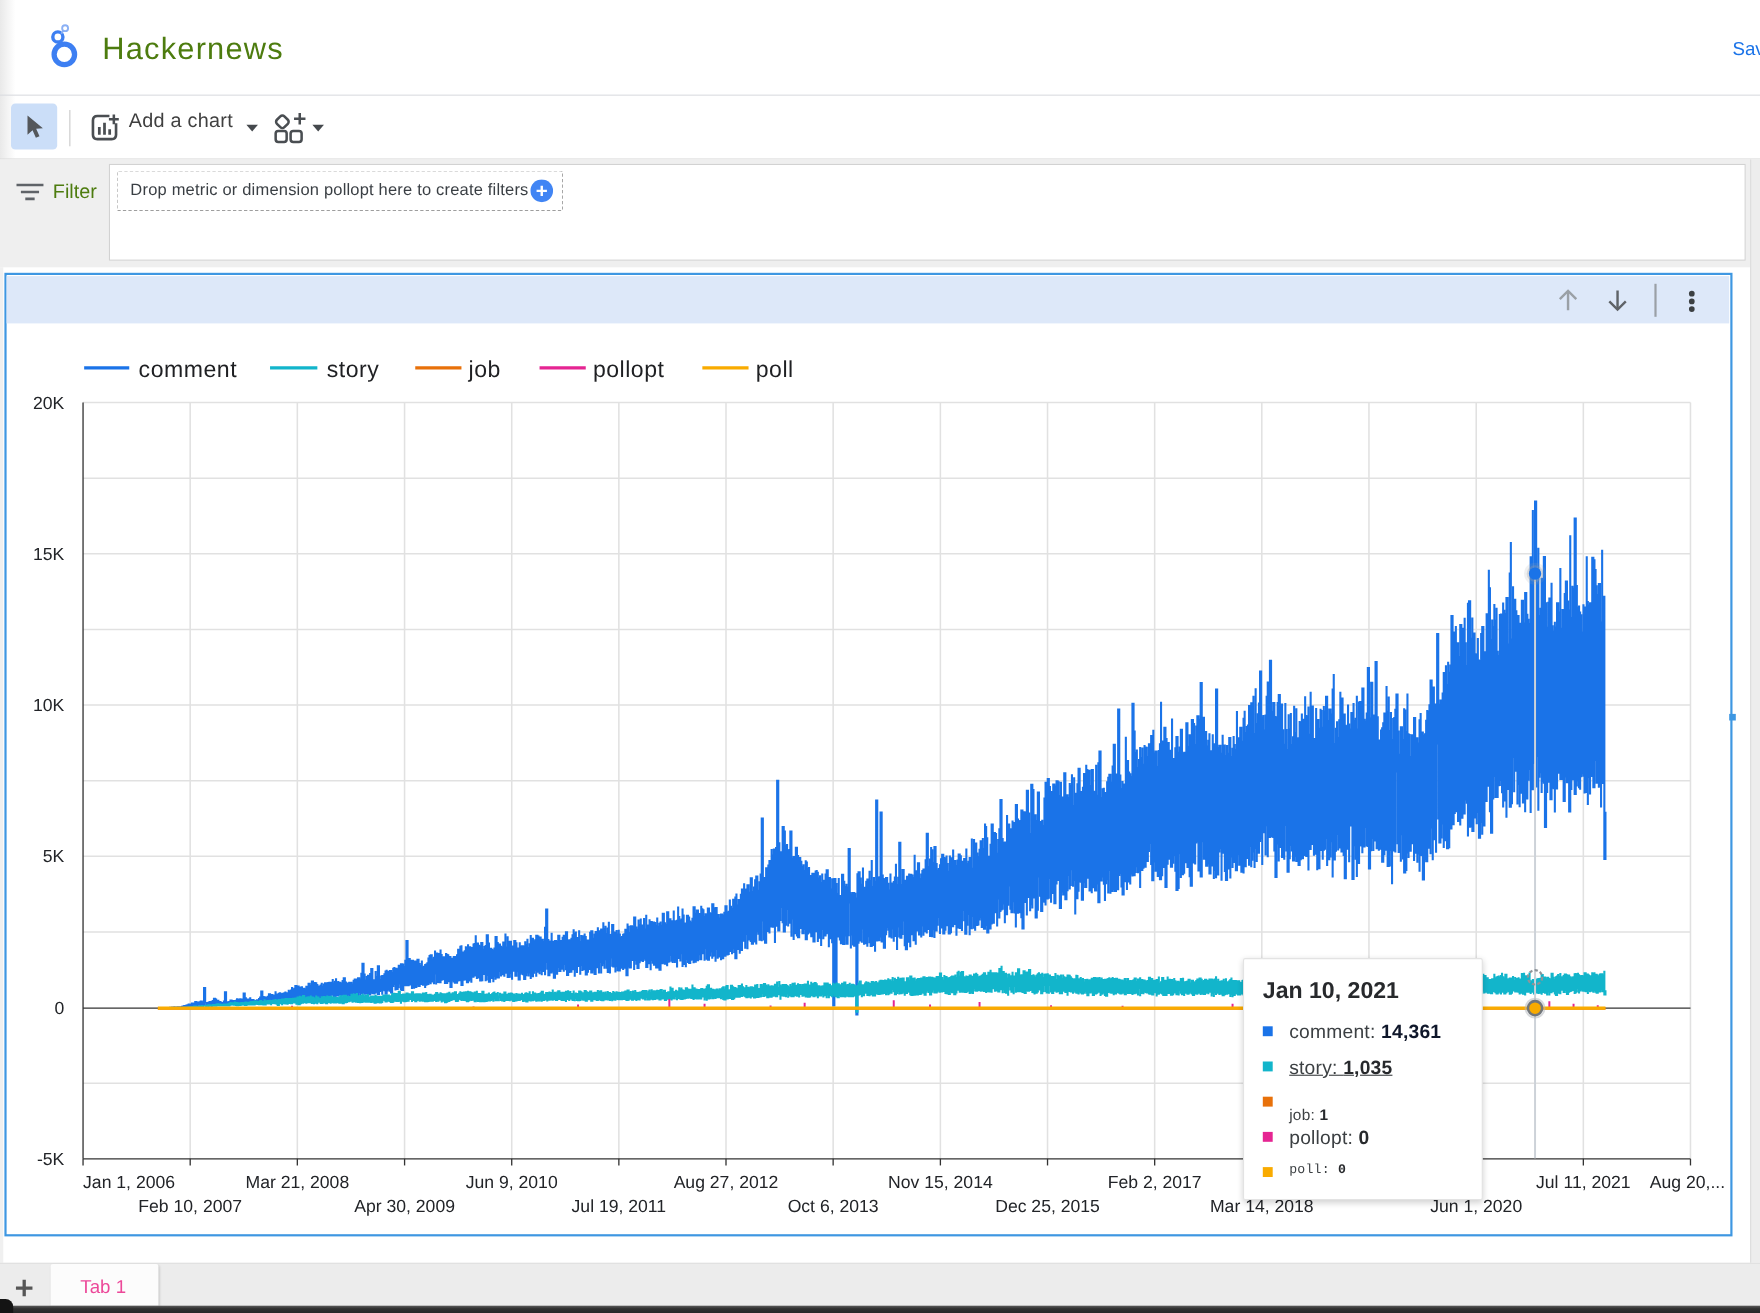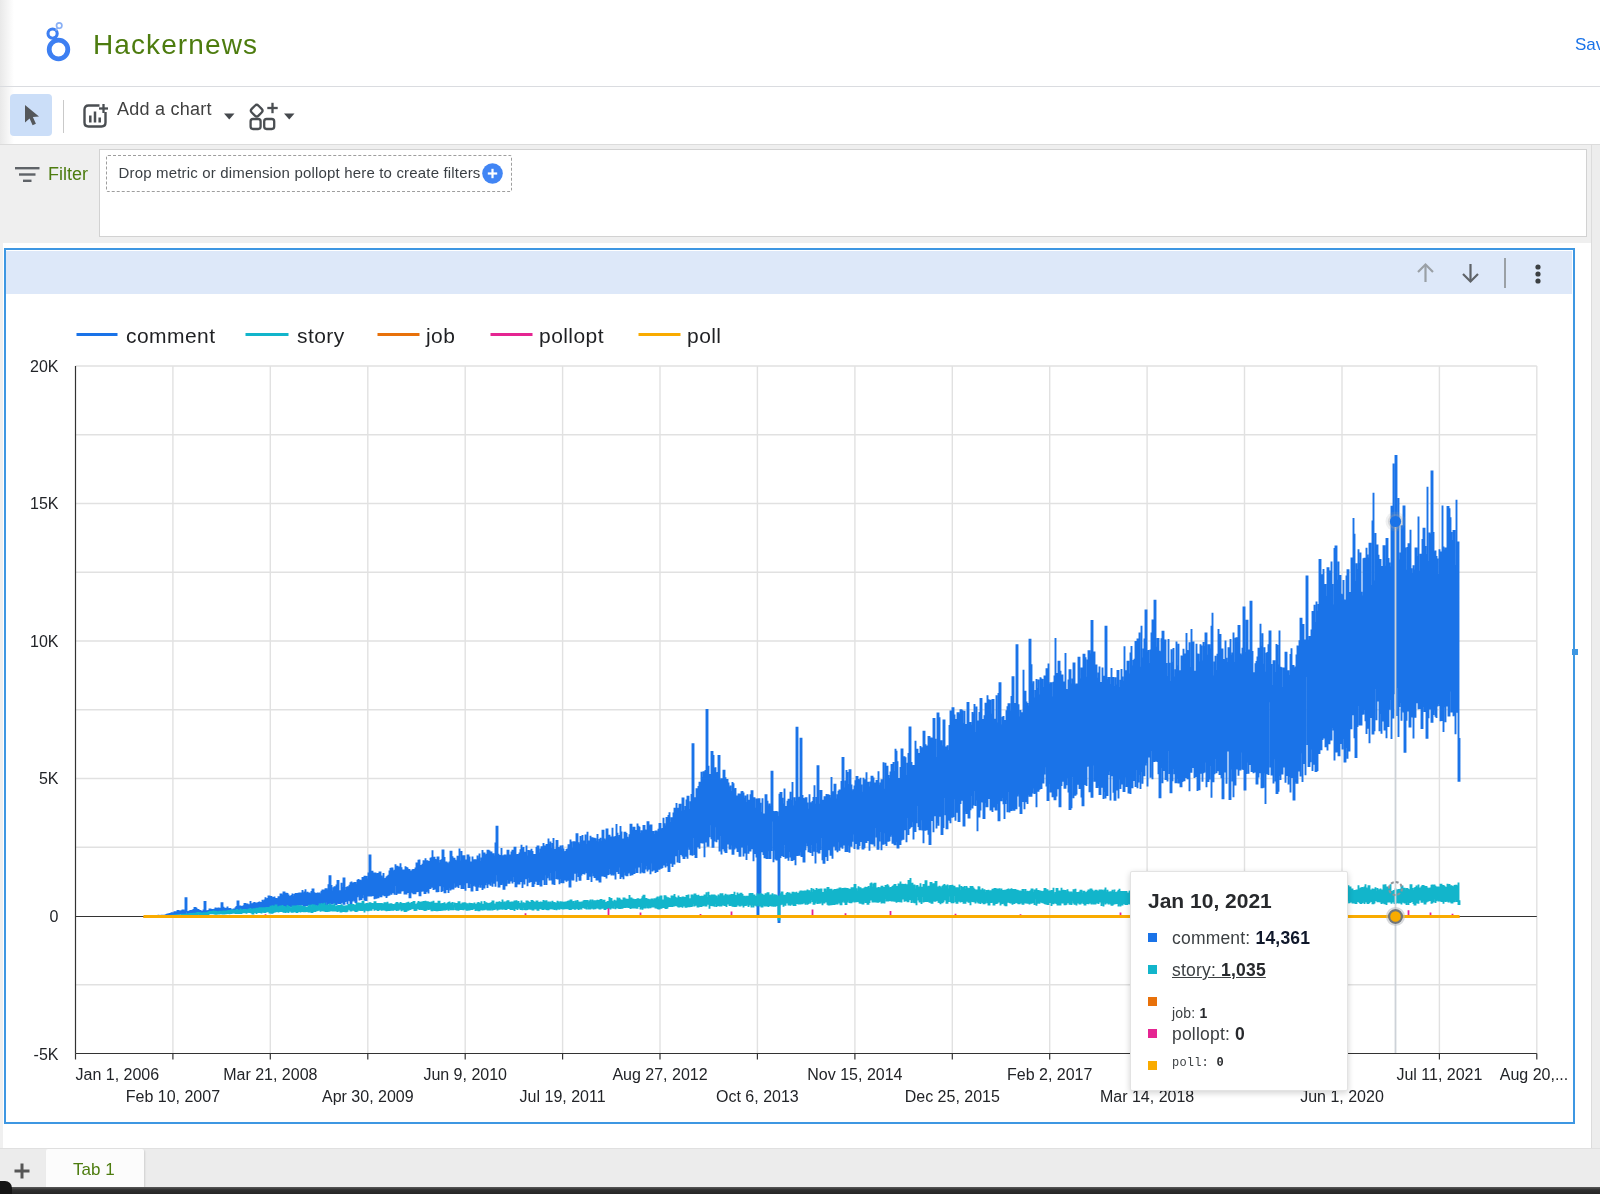--- a/index.html
+++ b/index.html
@@ -210,18 +210,18 @@
   <div class="abs" style="left:1172px;top:1056px;font-size:12px;color:#3c4043;letter-spacing:0.2px;font-family:Liberation Mono, monospace;">poll: <b style="color:#27292c;">0</b></div>
 
   <div class="abs" style="left:1591px;top:145px;width:9px;height:1003px;background:#ededed;border-left:1px solid #dcdcdc;"></div>
 
   <div class="abs" style="left:0;top:1148px;width:1600px;height:46px;background:#ececec;border-top:1px solid #e0e0e0;"></div>
   <svg class="abs" style="left:13px;top:1162px;" width="18" height="18" viewBox="0 0 18 18">
     <line x1="9" y1="1.5" x2="9" y2="16.5" stroke="#565656" stroke-width="3"></line>
     <line x1="1.5" y1="9" x2="16.5" y2="9" stroke="#565656" stroke-width="3"></line>
   </svg>
   <div class="abs" style="left:45.6px;top:1148.7px;width:98px;height:38px;background:#fcfcfc;border-radius:2px 2px 0 0;box-shadow:1px 1px 2px rgba(0,0,0,0.12);"></div>
-  <div class="abs" style="left:73px;top:1160px;font-size:17px;color:#4d7c0f;">Tab 1</div>
+  <div class="abs" style="left:73px;top:1160px;font-size:17px;color:#ec4899;">Tab 1</div>
 
   <div class="abs" style="left:0;top:1186.5px;width:1600px;height:7.5px;background:linear-gradient(to bottom,#5a5a5a,#303030 40%,#262626);"></div>
   <div class="abs" style="left:0;top:1181px;width:12px;height:13px;background:#141414;border-radius:0 7px 0 0;"></div>
 
 </div>
 
 </body></html>

